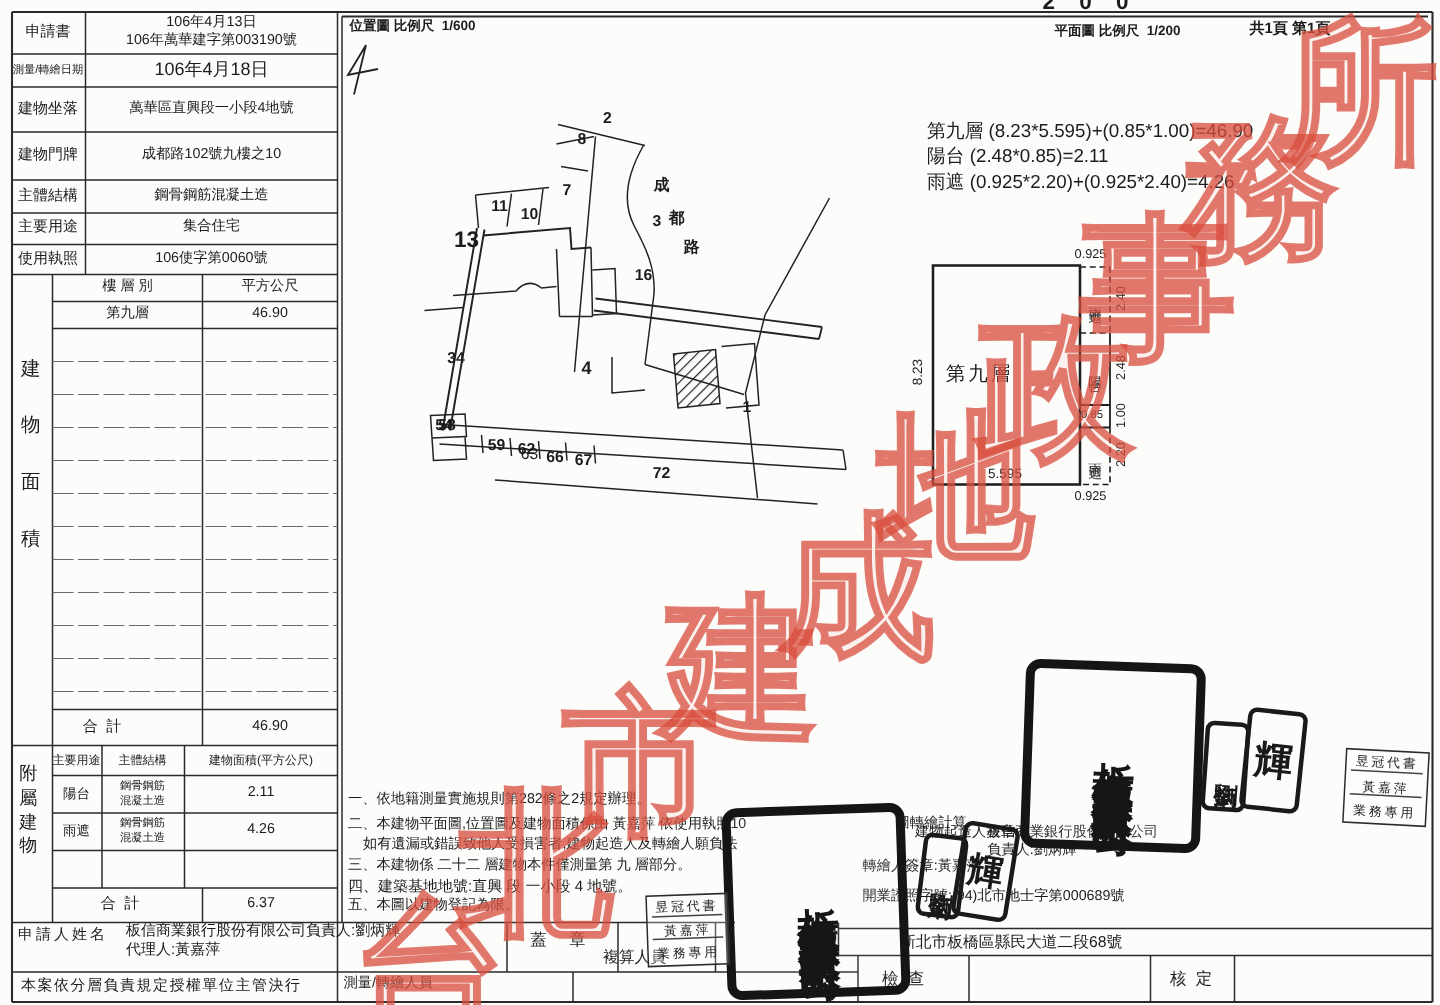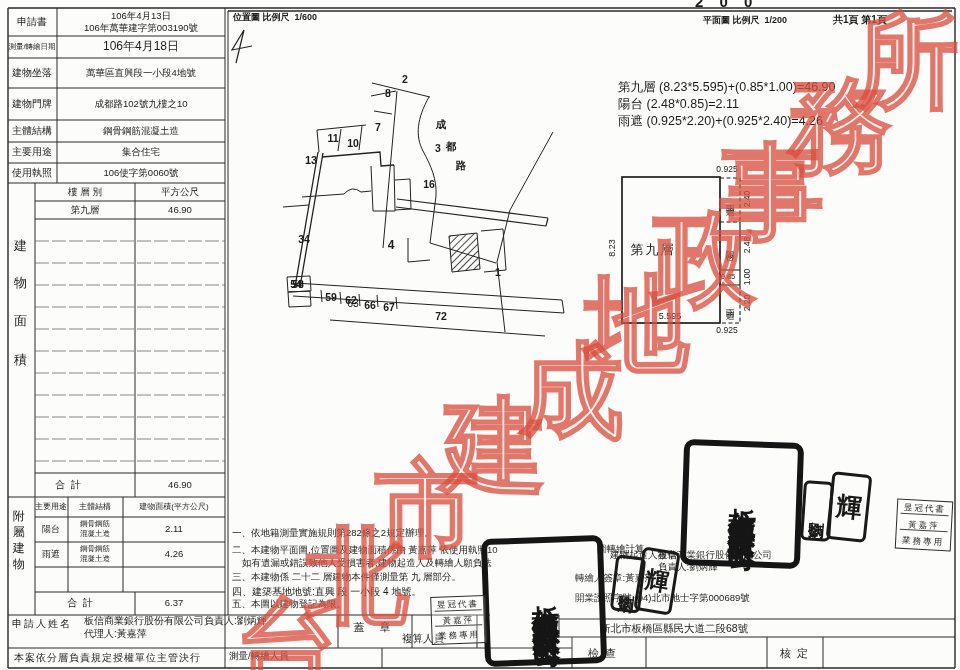--- a/index.html
+++ b/index.html
@@ -150,21 +150,21 @@
   <span class="t" style="left:618px;top:80px;font-size:12.5px;">第九層 (8.23*5.595)+(0.85*1.00)=46.90</span>
   <span class="t" style="left:618px;top:97px;font-size:12.5px;">陽台 (2.48*0.85)=2.11</span>
   <span class="t" style="left:618px;top:114px;font-size:12.5px;">雨遮 (0.925*2.20)+(0.925*2.40)=4.26</span>
 
   <div id="map-labels">
       <span class="t c" style="left: 405px; top: 79px; font-size: 10.5px; font-weight: bold;">2</span>
       <span class="t c" style="left: 388px; top: 93px; font-size: 10.5px; font-weight: bold;">8</span>
       <span class="t c" style="left: 378px; top: 127px; font-size: 10.5px; font-weight: bold;">7</span>
       <span class="t c" style="left: 333px; top: 138px; font-size: 10.5px; font-weight: bold;">11</span>
       <span class="t c" style="left: 353px; top: 143px; font-size: 10.5px; font-weight: bold;">10</span>
-      <span class="t c" style="left: 311px; top: 160px; font-size: 11px; font-weight: bold;">13</span>
+      <span class="t c" style="left: 311px; top: 160px; font-size: 15px; font-weight: bold;">13</span>
       <span class="t c" style="left: 304px; top: 239px; font-size: 10.5px; font-weight: bold;">34</span>
       <span class="t c" style="left: 296px; top: 284px; font-size: 10.5px; font-weight: bold;">54</span>
       <span class="t c" style="left: 298px; top: 284px; font-size: 10.5px; font-weight: bold;">58</span>
       <span class="t c" style="left: 331px; top: 297px; font-size: 10.5px; font-weight: bold;">59</span>
       <span class="t c" style="left: 334px; top: 300px; font-size: 10.5px; font-weight: bold; margin-left: 17px;">62</span>
       <span class="t c" style="left: 353px; top: 303px; font-size: 10.5px; font-weight: normal;">63</span>
       <span class="t c" style="left: 370px; top: 305px; font-size: 10.5px; font-weight: bold;">66</span>
       <span class="t c" style="left: 389px; top: 307px; font-size: 10.5px; font-weight: bold;">67</span>
       <span class="t c" style="left: 441px; top: 316px; font-size: 10.5px; font-weight: bold;">72</span>
       <span class="t c" style="left: 391px; top: 246px; font-size: 12px; font-weight: bold;">4</span>

